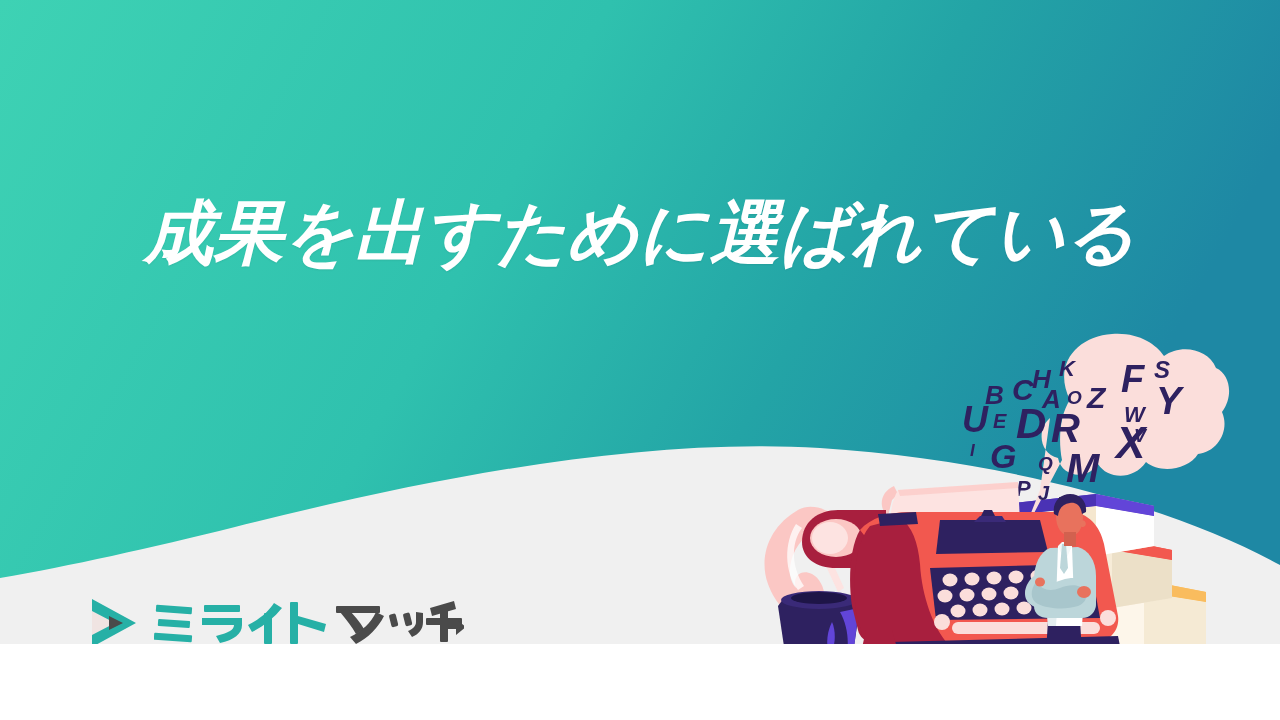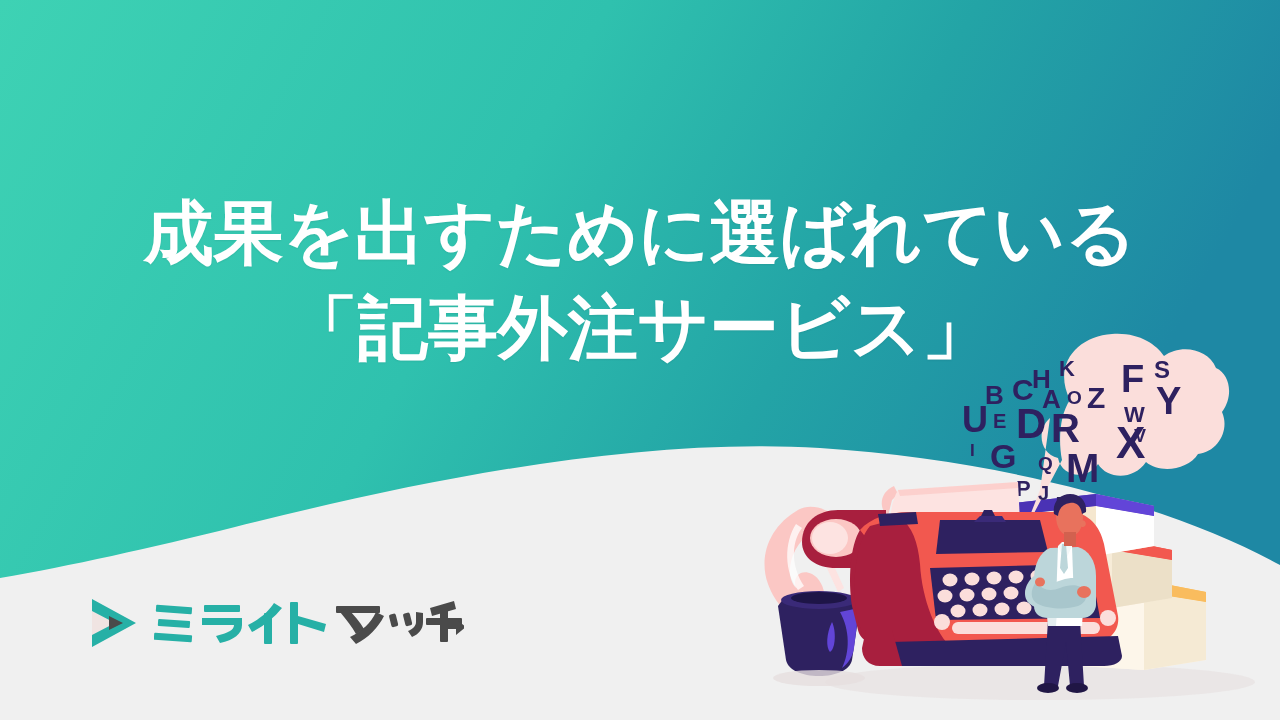--- a/index.html
+++ b/index.html
@@ -7,23 +7,24 @@
     padding: 0;
     background: #ffffff;
   }
   body {
     font-family: "Liberation Sans", "DejaVu Sans", sans-serif;
   }
 
   .banner {
     position: relative;
     width: 1280px;
-    height: 720px;
+    height: 644px;
     overflow: hidden;
     background: #f0f0f0;
+    font-style: italic;
   }
 
   
   .bg-lower {
     position: absolute;
     inset: 0;
     background: #f0f0f0;
   }
   .bg-gradient-svg {
     position: absolute;
@@ -110,21 +111,20 @@
       </linearGradient>
     </defs>
     <path d="M0,0 L1280,0 L1280,565
              C1180,510 1010,460 820,448
              C640,437 430,478 235,527
              C150,548 70,566 0,578 Z" fill="url(#headerGrad)"></path>
   </svg>
 
   <div class="headline">
     <span class="headline-line line1">成果を出すために選ばれている</span>
-    <span class="headline-line line2">「記事外注サービス」</span>
   </div>
 
   <svg class="illustration" viewBox="0 0 540 390">
 
     <ellipse cx="300" cy="352" rx="215" ry="18" fill="#e6dede" opacity="0.55"></ellipse>
 
     <g>
 
       <g>
         <path d="M246,268 L404,250 L466,262 L466,330 L404,340 L246,330 Z" fill="#fdf6ea"></path>

